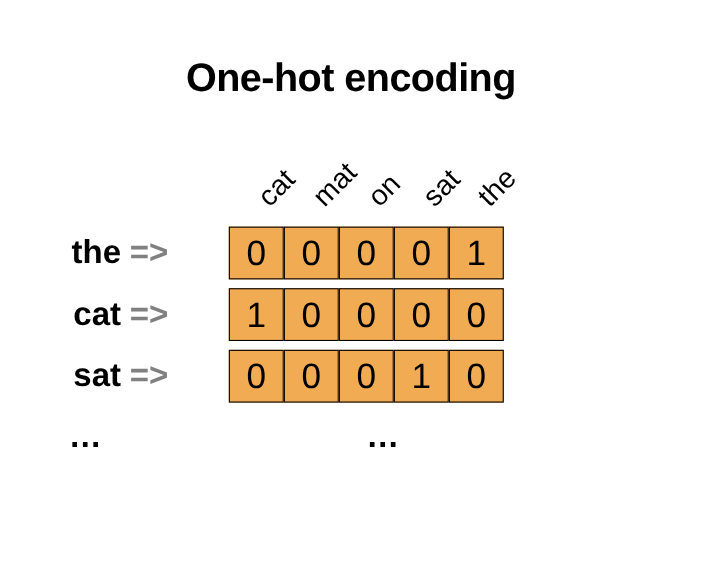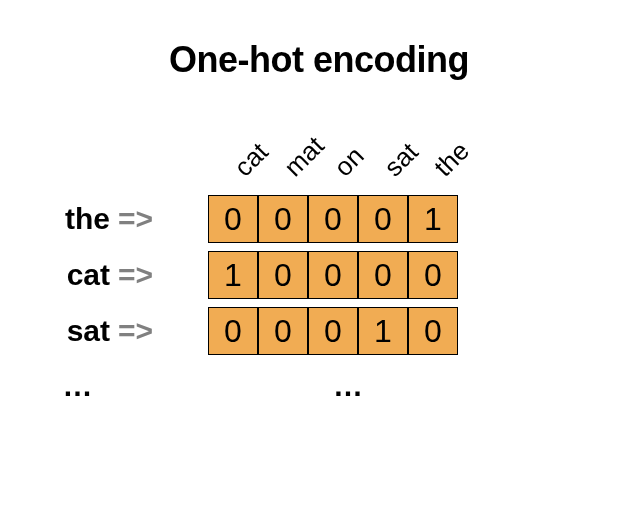--- a/index.html
+++ b/index.html
@@ -9,21 +9,21 @@
     height: 522px;
     background: #ffffff;
     font-family: Arial, Helvetica, sans-serif;
     position: relative;
   }
   .title {
     text-align: center;
     font-weight: bold;
     font-size: 36px;
     letter-spacing: -0.5px;
-    padding-top: 39px;
+    padding-top: 50px;
   }
   .main {
     position: relative;
     margin-top: 80px;
   }
   .col-headers {
     position: absolute;
     left: 225px;
     top: -22px;
     display: flex;

